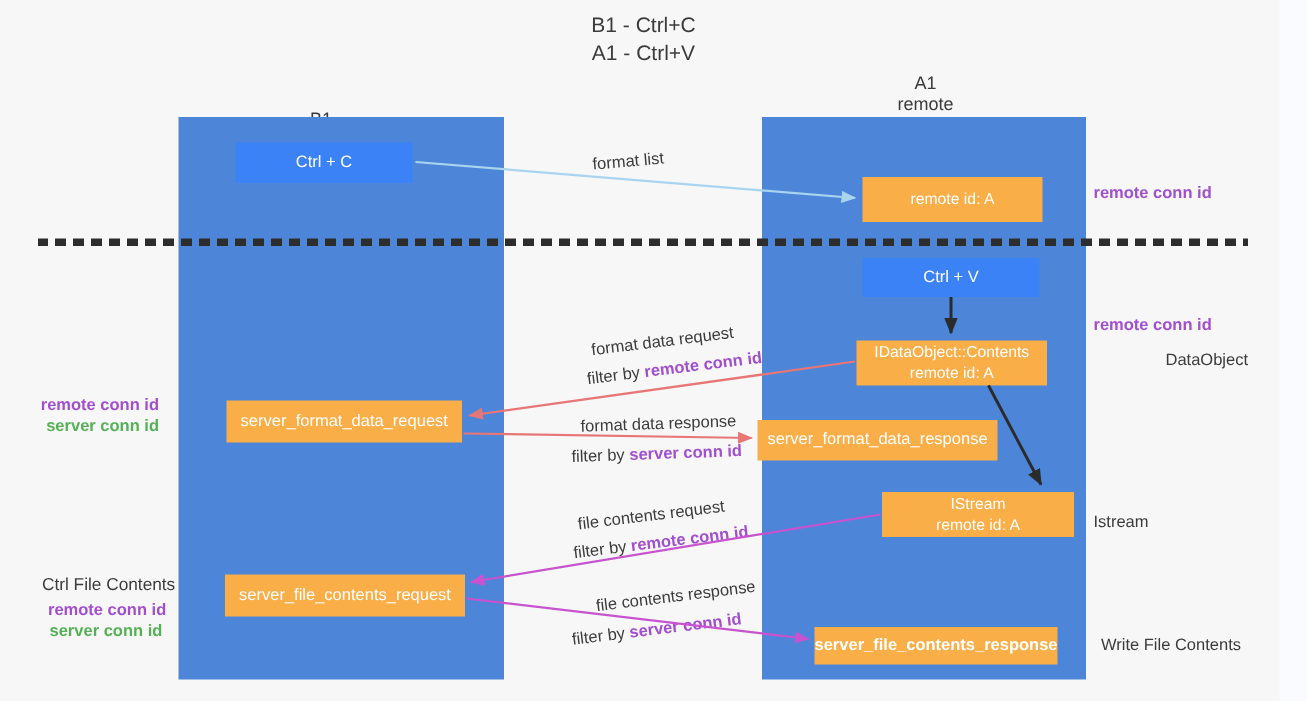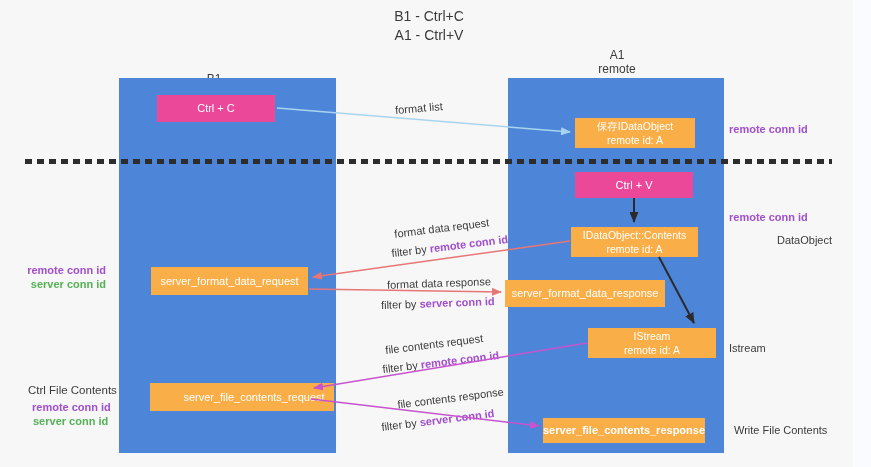--- a/index.html
+++ b/index.html
@@ -22,32 +22,32 @@
 
   .column{position:absolute;top:78px;height:375px;background:#4d86d8;}
   .column.b1{left:119px;width:217px;}
   .column.a1{left:508px;width:216px;}
 
   .dashed-divider{position:absolute;left:25px;top:159px;width:807px;height:5px;
     background:repeating-linear-gradient(90deg,#2d2d2d 0 7px,transparent 7px 12px);}
 
   .box{position:absolute;color:#fff;text-align:center;font-size:11px;
        display:flex;flex-direction:column;justify-content:center;line-height:13px;}
-  .box.green{background:#ec4899;}
+  .box.green{background:#3b82f6;}
   .box.orange{background:#f9ae47;}
   .box.two-line{font-size:10.5px;line-height:14px;}
 
   .box.ctrl-c{left:157px;top:95px;width:118px;height:27px;}
   .box.save-obj{left:575px;top:118px;width:120px;height:30px;}
   .box.ctrl-v{left:575px;top:172px;width:118px;height:26px;}
   .box.getdata{left:571px;top:227px;width:127px;height:30px;}
   .box.fmt-req{left:151px;top:267px;width:157px;height:28px;}
   .box.fmt-resp{left:505px;top:280px;width:160px;height:27px;}
   .box.istream{left:588px;top:328px;width:128px;height:30px;}
-  .box.file-req{left:150px;top:383px;width:160px;height:28px;padding-left:24px;}
+  .box.file-req{left:150px;top:383px;width:160px;height:28px;}
   .box.file-resp{left:543px;top:418px;width:162px;height:25px;font-weight:bold;}
 
   .lbl{position:absolute;font-size:11px;color:#3b3b3b;white-space:nowrap;}
   .purple{color:#a24fce;font-weight:bold;}
   .greent{color:#55b155;font-weight:bold;}
 
   
   .lbl.r-remote1{left:729px;top:123px;}
   .lbl.r-remote2{left:729px;top:211px;}
   .lbl.r-dataobject{left:729px;top:234px;padding-left:48px;}
@@ -97,21 +97,20 @@
   <div class="column b1"></div>
   <div class="column a1"></div>
 
   <div class="dashed-divider"></div>
 
   <div class="box green ctrl-c">
     <div>Ctrl + C</div>
   </div>
 
   <div class="box orange two-line save-obj">
-    <div>保存IDataObject</div>
     <div>remote id: A</div>
   </div>
 
   <div class="box green ctrl-v">
     <div>Ctrl + V</div>
   </div>
 
   <div class="box orange two-line getdata">
     <div>IDataObject::Contents</div>
     <div>remote id: A</div>

